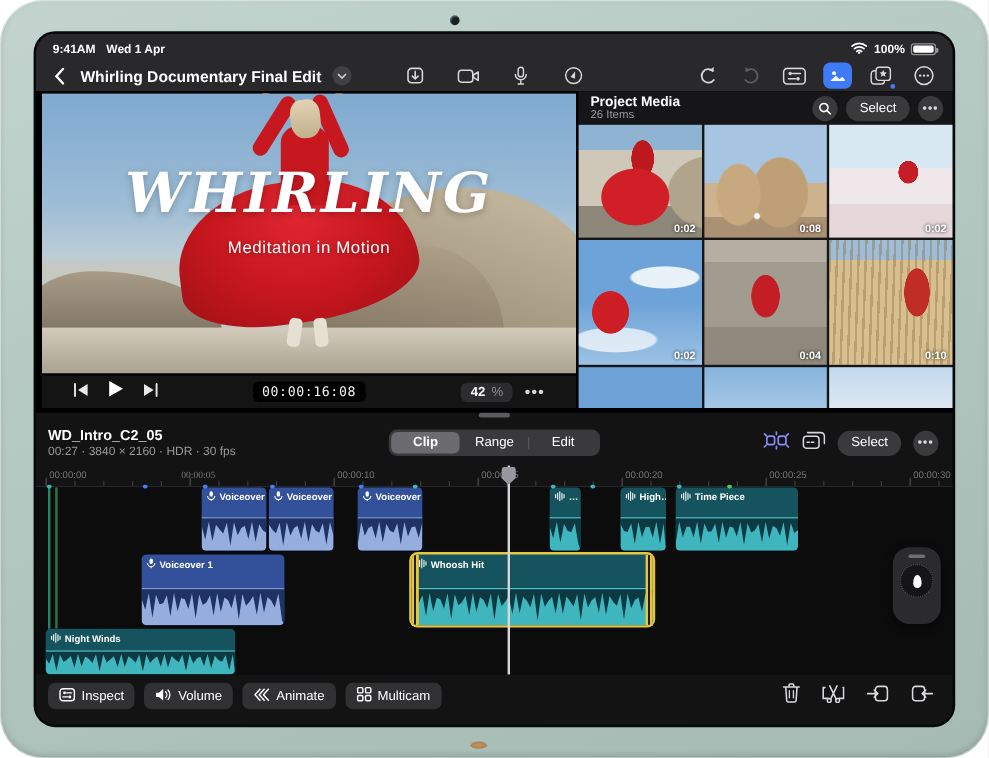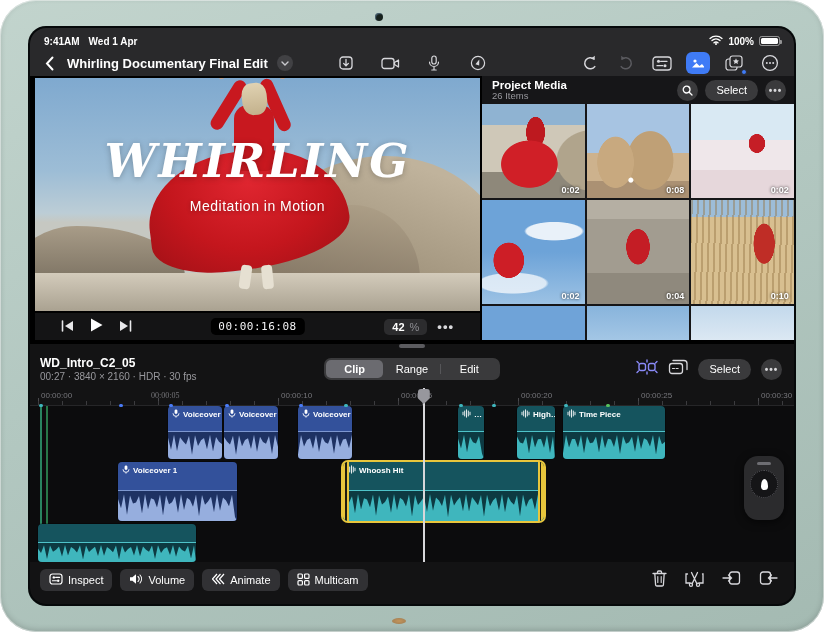--- a/index.html
+++ b/index.html
@@ -557,20 +557,28 @@
                   </svg></span>
                 <span>Whoosh Hit</span>
               </div>
               <div class="wave" style="height:31px">
                 <svg preserveAspectRatio="none" viewBox="0 0 201 31">
                   <path d="M0,31 L0,4.7 L3,13.2 L6,11.9 L9,5.3 L12,23.1 L15,3.2 L18,19.1 L21,7.4 L24,8.9 L27,16.8 L30,3.5 L33,25.6 L36,4.4 L39,13.9 L42,11.3 L45,5.7 L48,22.4 L51,3.1 L54,19.8 L57,7.0 L60,9.4 L63,16.1 L66,3.7 L69,26.3 L72,4.2 L75,14.5 L78,10.7 L81,6.0 L84,21.6 L87,3.1 L90,20.5 L93,6.6 L96,9.9 L99,15.5 L102,3.9 L105,27.1 L108,4.0 L111,15.1 L114,10.2 L117,6.4 L120,20.9 L123,3.1 L126,21.3 L129,6.2 L132,10.4 L135,14.8 L138,4.1 L141,26.7 L144,3.8 L147,15.8 L150,9.7 L153,6.8 L156,20.2 L159,3.1 L162,22.0 L165,5.8 L168,11.0 L171,14.2 L174,4.3 L177,26.0 L180,3.6 L183,16.5 L186,9.2 L189,7.2 L192,19.5 L195,3.2 L198,22.7 L201,5.5 L201,31 Z" fill="#3fb6bd"></path>
                 </svg>
               </div>
             </div>
             <div class="clip sfx" style="left: 8px; width: 158px; top: 118px; height: 38px;">
+              <div class="hdr">
+                <span><svg width="9" height="9" viewBox="0 0 9 9">
+                    <g stroke="#fff" stroke-width="0.9" stroke-linecap="round">
+                      <path d="M1 3.2v2.6M2.7 2v5M4.5 0.8v7.4M6.3 2v5M8 3.2v2.6"></path>
+                    </g>
+                  </svg></span>
+                <span>Night Winds</span>
+              </div>
               <div class="wave" style="height:20px">
                 <svg preserveAspectRatio="none" viewBox="0 0 158 20">
                   <path d="M0,20 L0,5.9 L3,10.6 L6,2.3 L9,16.8 L12,2.7 L15,9.2 L18,7.0 L21,3.8 L24,14.1 L27,2.0 L30,13.1 L33,4.3 L36,6.3 L39,10.1 L42,2.4 L45,17.3 L48,2.6 L51,9.6 L54,6.7 L57,4.0 L60,13.7 L63,2.0 L66,13.5 L69,4.1 L72,6.6 L75,9.7 L78,2.6 L81,17.4 L84,2.5 L87,10.0 L90,6.4 L93,4.3 L96,13.2 L99,2.0 L102,14.0 L105,3.8 L108,7.0 L111,9.3 L114,2.7 L117,16.9 L120,2.4 L123,10.5 L126,6.0 L129,4.5 L132,12.7 L135,2.0 L138,14.5 L141,3.6 L144,7.3 L147,8.9 L150,2.9 L153,16.4 L156,2.3 L158,20 Z" fill="#3fb6bd"></path>
                 </svg>
               </div>
             </div>
           </div>
         <div class="playhead" id="playhead" style="left: 393px;">
           <div class="ph-handle"></div>
         </div>

